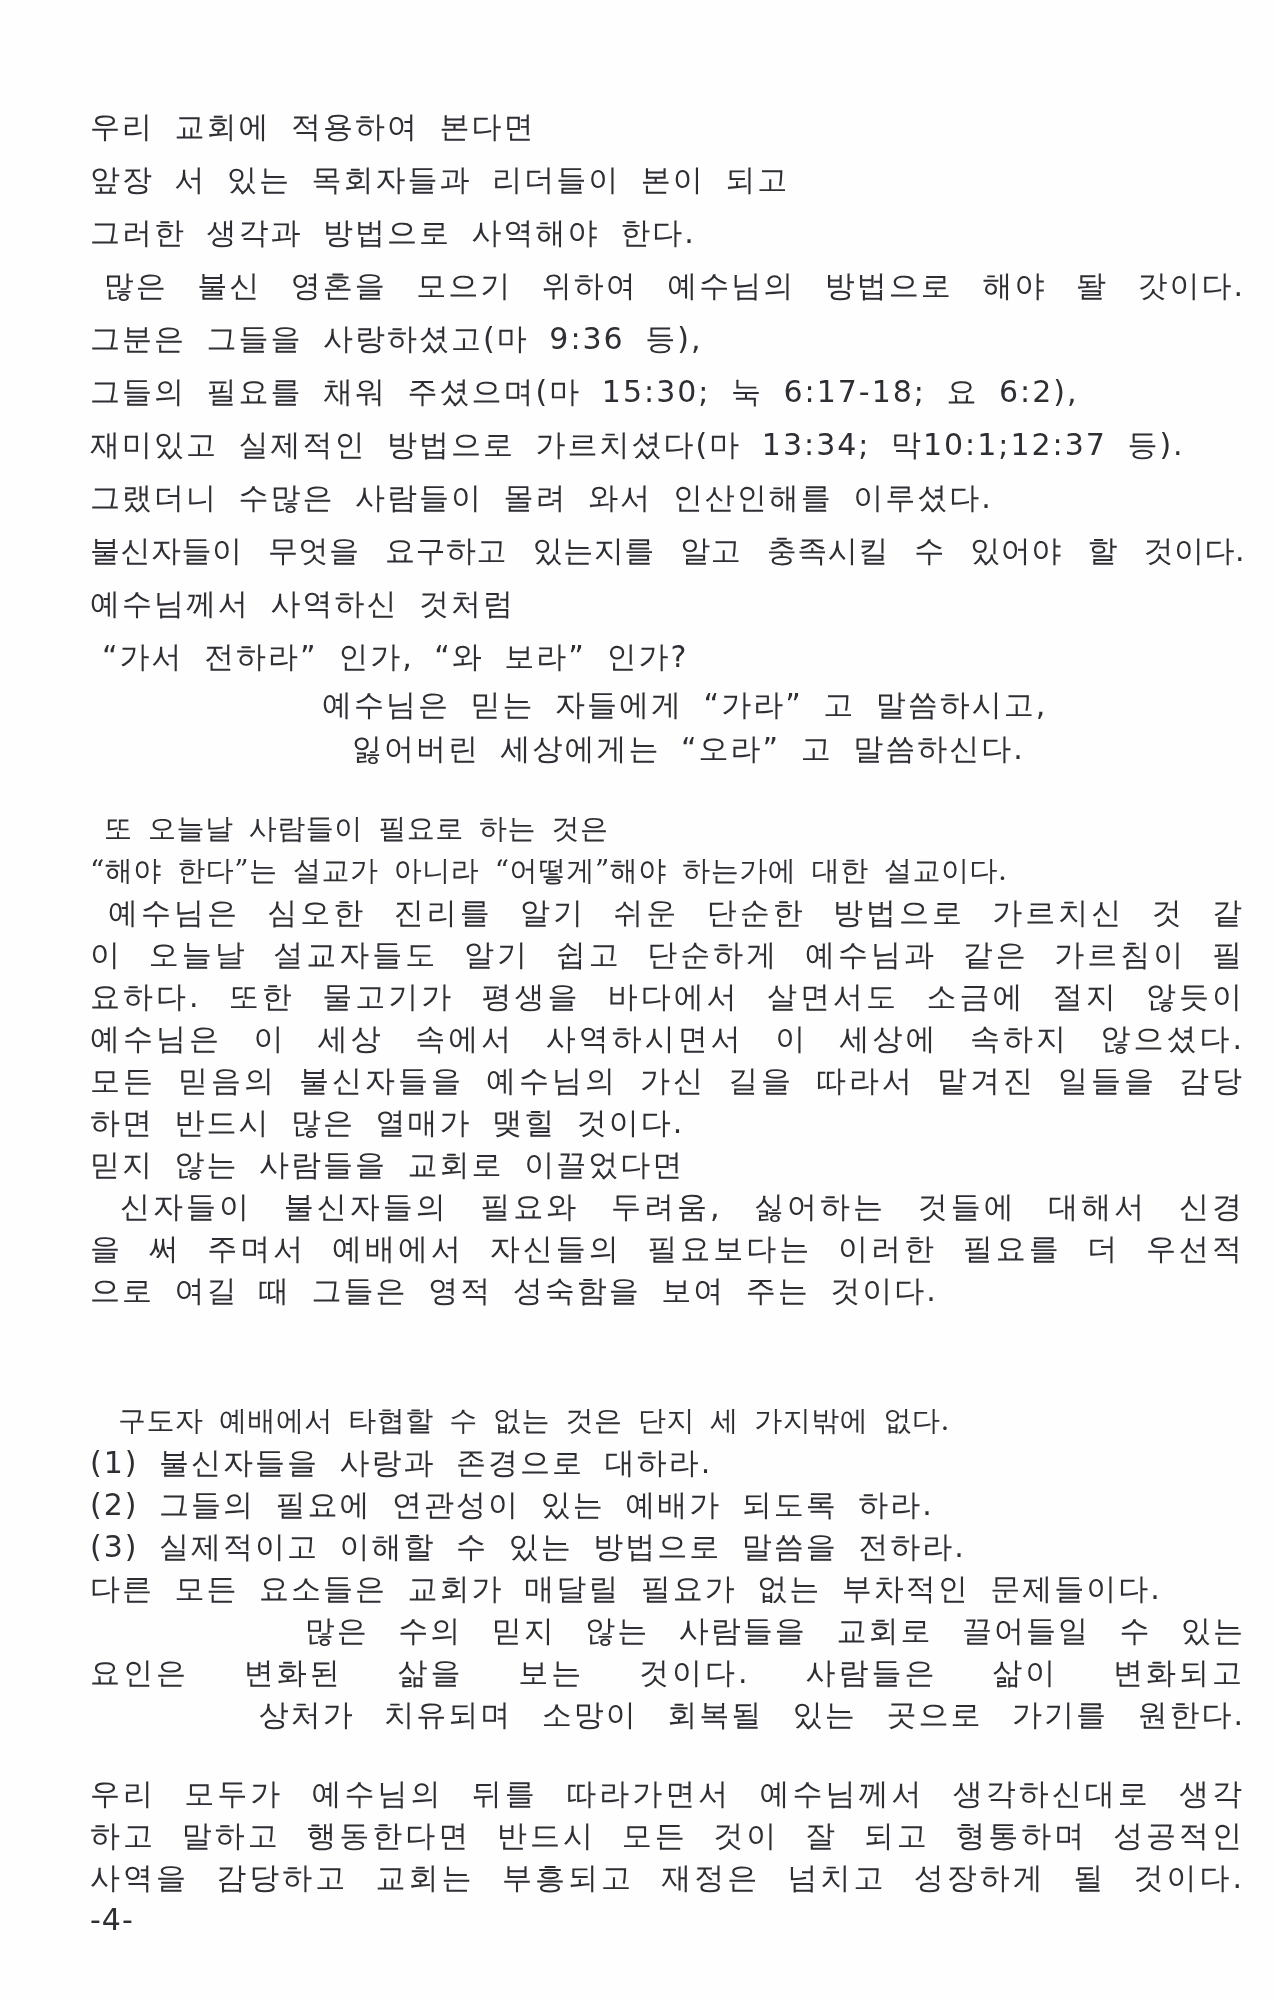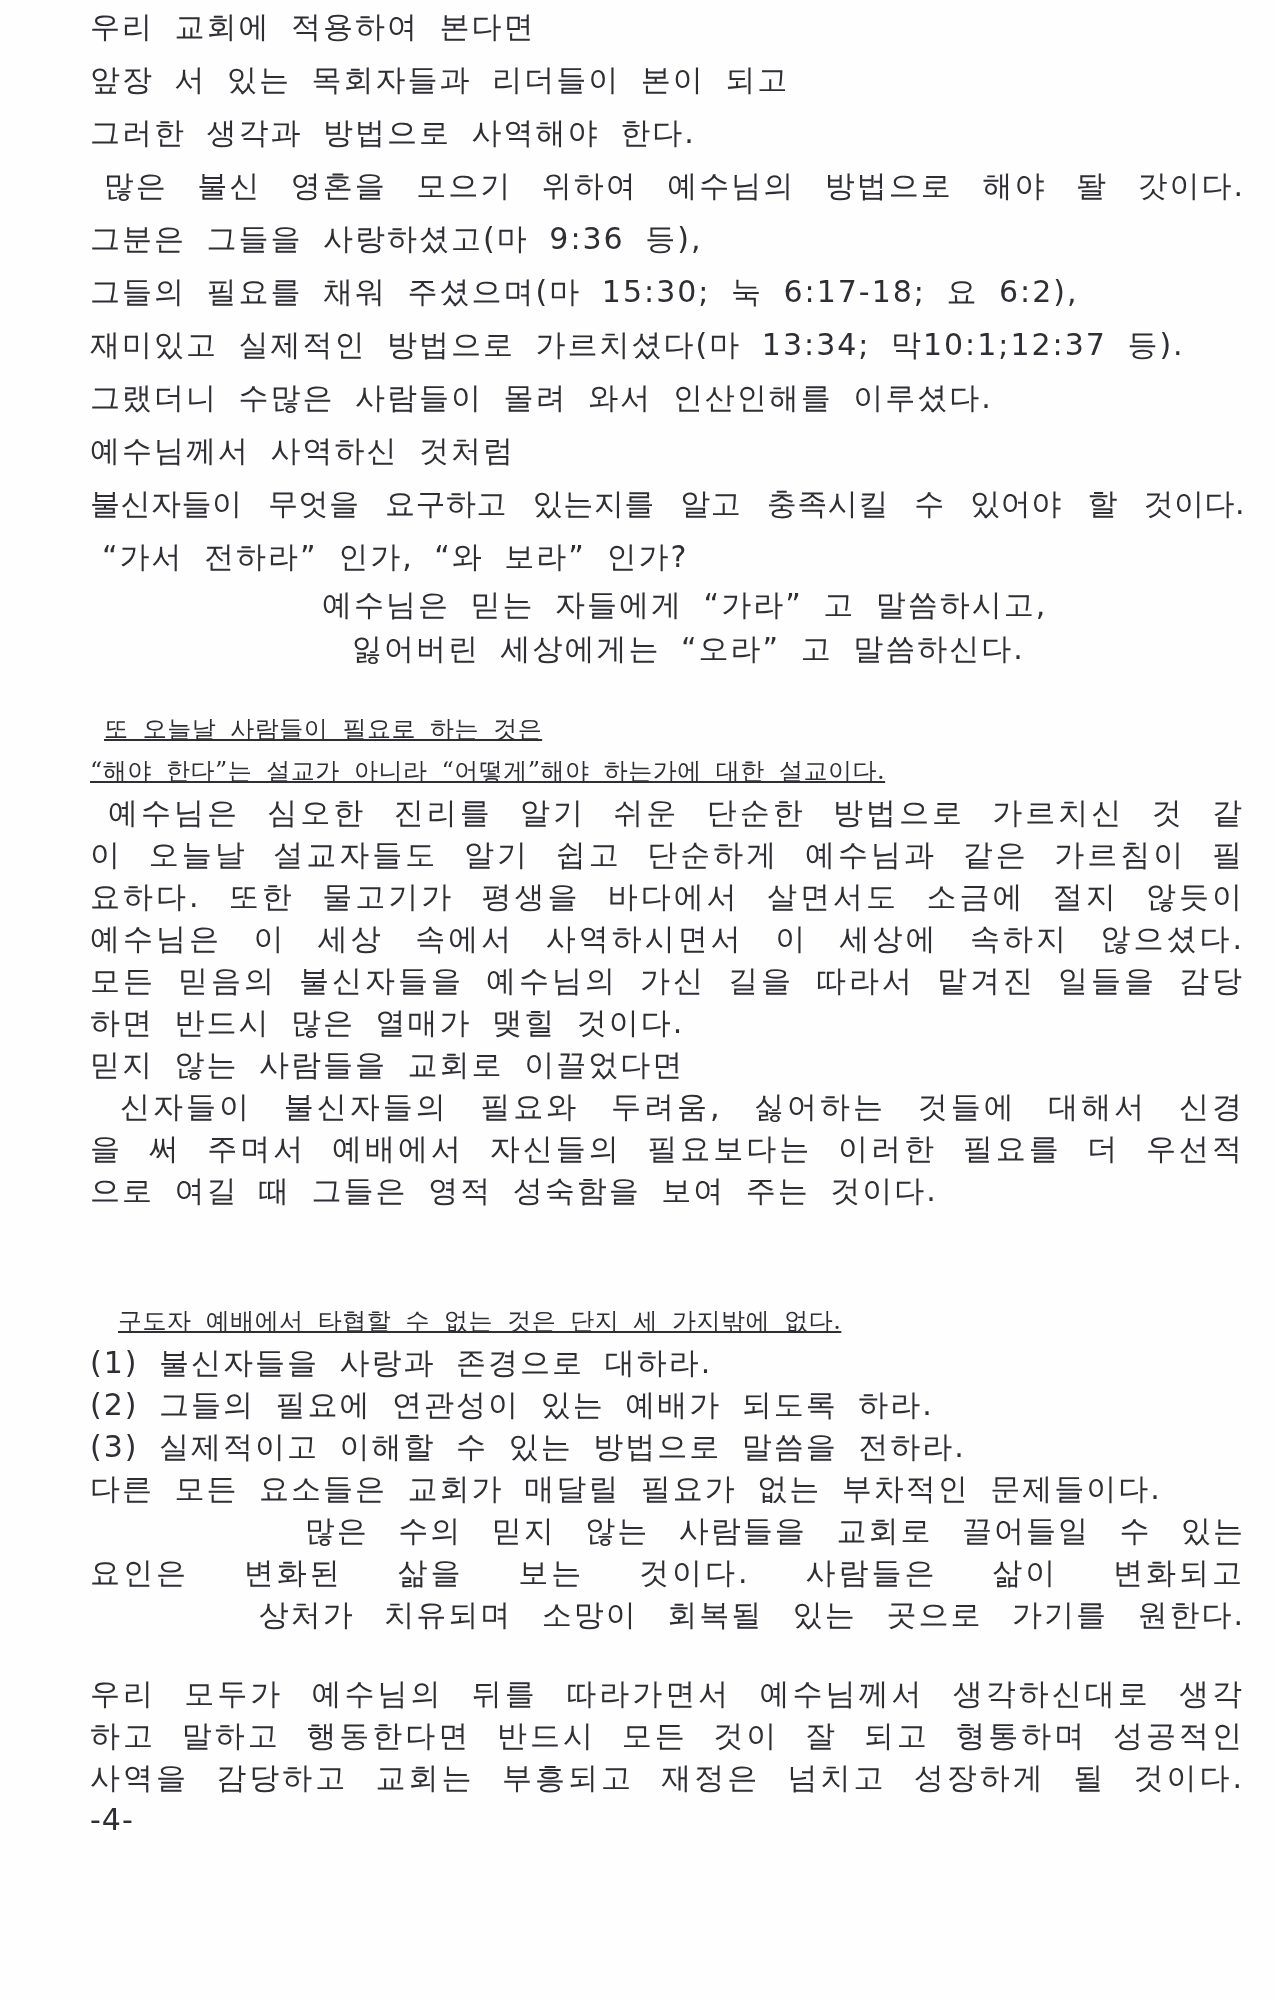--- a/index.html
+++ b/index.html
@@ -17,44 +17,43 @@
     left: 90px;
     top: 0;
     width: 1155px;
   }
   .line {
     font-size: 30px;
     letter-spacing: 2px;
     word-spacing: 9px;
   }
   
-  .blk-a { }
+  .blk-a { padding-top: 100px; }
   .blk-b { margin-top: 37px; }
   .blk-c { margin-top: 88px; }
   .blk-d { margin-top: 37px; }
   .la { line-height: 53px; }
   .la-sub { line-height: 44px; }
   .lb { line-height: 42px; }
   
   .j {
     text-align: justify;
     text-align-last: justify;
     letter-spacing: 3px;
     word-spacing: normal;
   }
   .j2 { letter-spacing: 0.5px; }
   
   .w { word-spacing: 18px; text-align: right; }
   
   .serif {
     font-family: "DejaVu Serif", serif;
-    font-size: 24px;
+    font-size: 28px;
     letter-spacing: 0.5px;
     word-spacing: 6px;
-    text-decoration: underline;
   }
   
   .ind-q  { padding-left: 12px; }
   .ind-s  { padding-left: 14px; }
   .ind-m  { padding-left: 28px; }
   .ind-d1 { padding-left: 232px; }
   .ind-d2 { padding-left: 262px; }
   .ti-s { text-indent: 18px; }
   .ti-m { text-indent: 30px; }
   .footer {
@@ -72,22 +71,22 @@
 
     <section class="blk-a">
       <div class="line la">우리 교회에 적용하여 본다면</div>
       <div class="line la">앞장 서 있는 목회자들과 리더들이 본이 되고</div>
       <div class="line la">그러한 생각과 방법으로 사역해야 한다.</div>
       <div class="line la w">많은 불신 영혼을 모으기 위하여 예수님의 방법으로 해야 돨 갓이다.</div>
       <div class="line la">그분은 그들을 사랑하셨고(마 9:36 등),</div>
       <div class="line la">그들의 필요를 채워 주셨으며(마 15:30; 눅 6:17-18; 요 6:2),</div>
       <div class="line la">재미있고 실제적인 방법으로 가르치셨다(마 13:34; 막10:1;12:37 등).</div>
       <div class="line la">그랬더니 수많은 사람들이 몰려 와서 인산인해를 이루셨다.</div>
+      <div class="line la j j2">불신자들이 무엇을 요구하고 있는지를 알고 충족시킬 수 있어야 할 것이다.</div>
       <div class="line la">예수님께서 사역하신 것처럼</div>
-      <div class="line la j j2">불신자들이 무엇을 요구하고 있는지를 알고 충족시킬 수 있어야 할 것이다.</div>
       <div class="line la ind-q">“가서 전하라” 인가, “와 보라” 인가?</div>
       <div class="line la-sub ind-d1">예수님은 믿는 자들에게 “가라” 고 말씀하시고,</div>
       <div class="line la-sub ind-d2">잃어버린 세상에게는 “오라” 고 말씀하신다.</div>
     </section>
 
     <section class="blk-b">
       <div class="line lb serif ind-s">또 오늘날 사람들이 필요로 하는 것은</div>
       <div class="line lb serif">“해야 한다”는 설교가 아니라 “어떻게”해야 하는가에 대한 설교이다.</div>
       <div class="line lb j ti-s">예수님은 심오한 진리를 알기 쉬운 단순한 방법으로 가르치신 것 같</div>
       <div class="line lb j">이 오늘날 설교자들도 알기 쉽고 단순하게 예수님과 같은 가르침이 필</div>

